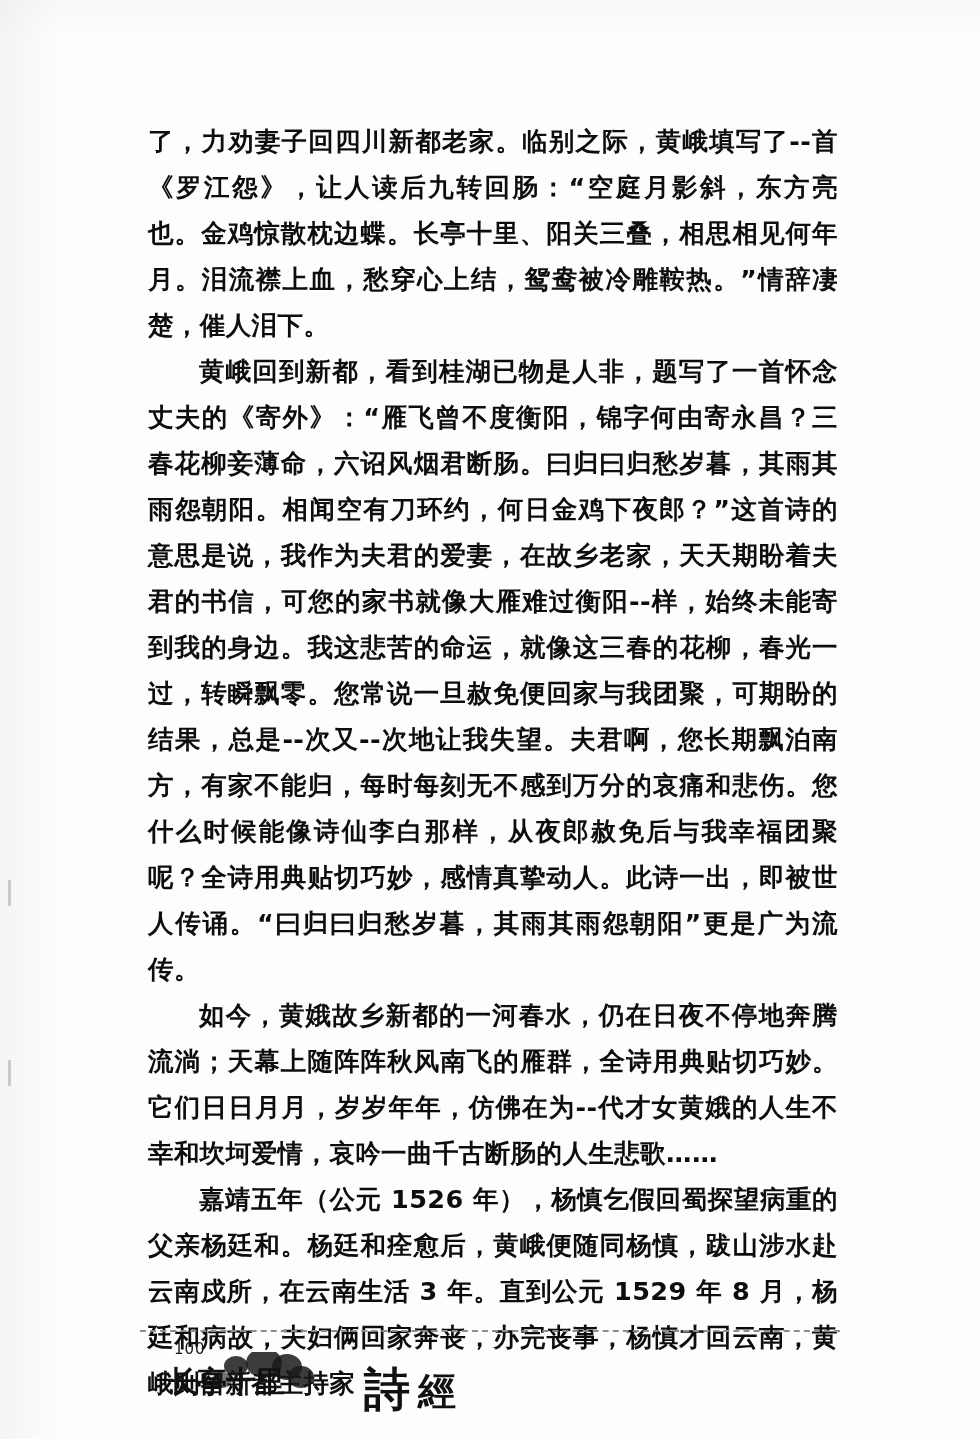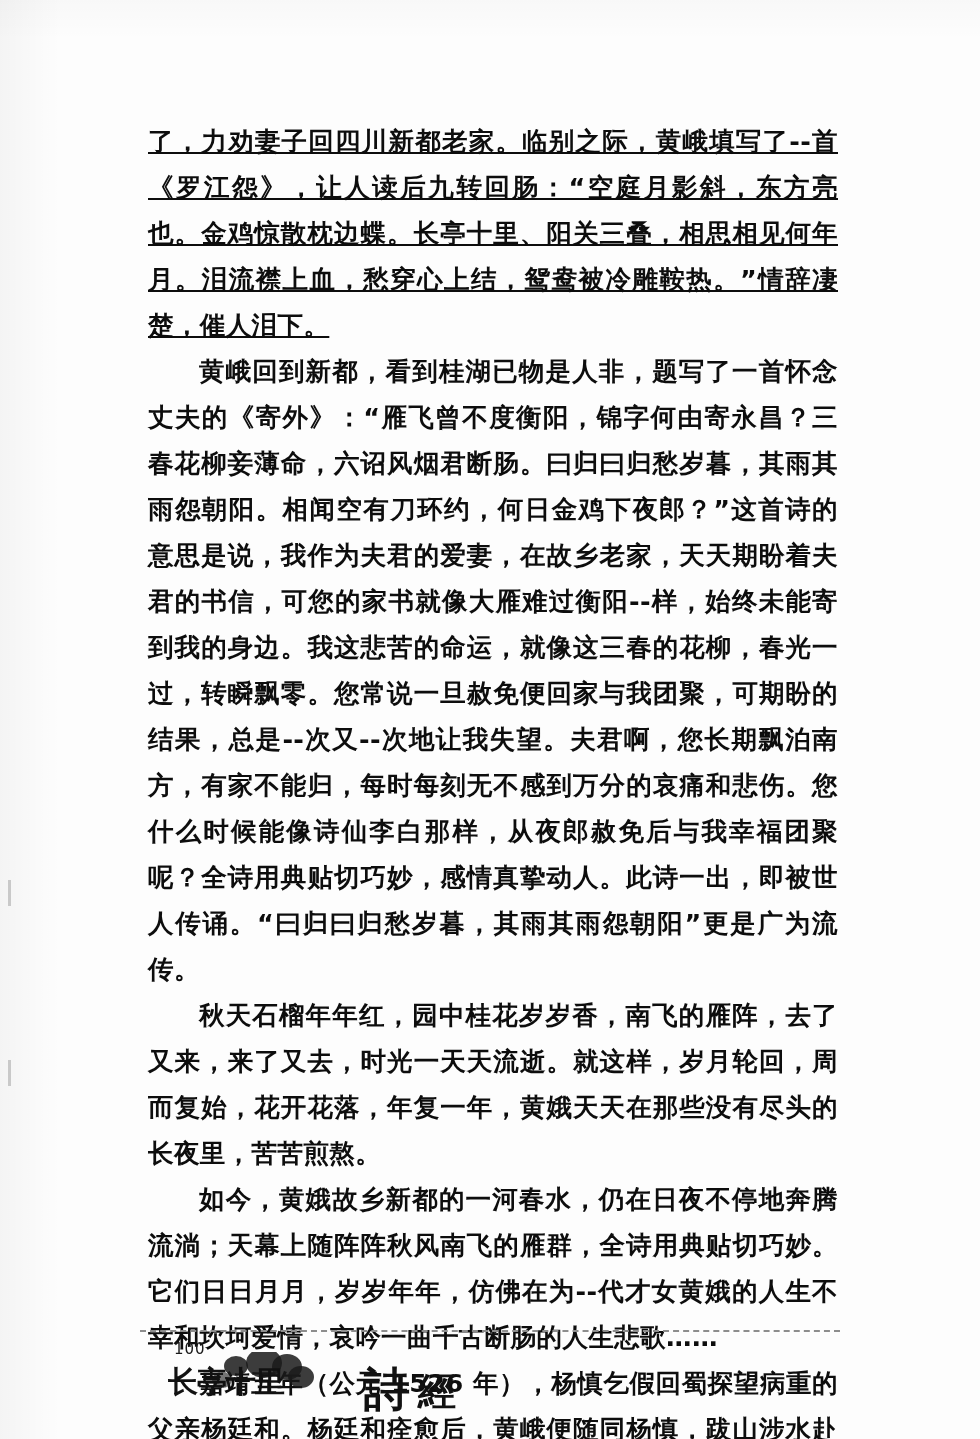--- a/index.html
+++ b/index.html
@@ -59,21 +59,20 @@
     font-weight: 700;
   }
 
   .para {
     margin: 0 0 0 0;
     text-indent: 2em;
     white-space: normal;
   }
   .para.noindent {
     text-indent: 0;
-    text-decoration: underline;
   }
 
   .footer-rule {
     position: absolute;
     left: 140px;
     top: 1330px;
     width: 700px;
     border-top: 2px dashed #8d8d8d;
   }
 
@@ -157,21 +156,20 @@
 <body>
 
 <div class="page">
 
   <div class="scan-mark m1"></div>
   <div class="scan-mark m2"></div>
 
   <div class="text-body">
     <p class="para noindent">了，力劝妻子回四川新都老家。临别之际，黄峨填写了--首《罗江怨》，让人读后九转回肠：“空庭月影斜，东方亮也。金鸡惊散枕边蝶。长亭十里、阳关三叠，相思相见何年月。泪流襟上血，愁穿心上结，鸳鸯被冷雕鞍热。”情辞凄楚，催人泪下。</p>
     <p class="para">黄峨回到新都，看到桂湖已物是人非，题写了一首怀念丈夫的《寄外》：“雁飞曾不度衡阳，锦字何由寄永昌？三春花柳妾薄命，六诏风烟君断肠。曰归曰归愁岁暮，其雨其雨怨朝阳。相闻空有刀环约，何日金鸡下夜郎？”这首诗的意思是说，我作为夫君的爱妻，在故乡老家，天天期盼着夫君的书信，可您的家书就像大雁难过衡阳--样，始终未能寄到我的身边。我这悲苦的命运，就像这三春的花柳，春光一过，转瞬飘零。您常说一旦赦免便回家与我团聚，可期盼的结果，总是--次又--次地让我失望。夫君啊，您长期飘泊南方，有家不能归，每时每刻无不感到万分的哀痛和悲伤。您什么时候能像诗仙李白那样，从夜郎赦免后与我幸福团聚呢？全诗用典贴切巧妙，感情真挚动人。此诗一出，即被世人传诵。“曰归曰归愁岁暮，其雨其雨怨朝阳”更是广为流传。</p>
-    <p class="para">秋天石榴年年红，园中桂花岁岁香，南飞的雁阵，去了又来，来了又去，时光一天天流逝。就这样，岁月轮回，周而复始，花开花落，年复一年，黄娥天天在那些没有尽头的长夜里，苦苦煎熬。</p>
     <p class="para">如今，黄娥故乡新都的一河春水，仍在日夜不停地奔腾流淌；天幕上随阵阵秋风南飞的雁群，全诗用典贴切巧妙。它们日日月月，岁岁年年，仿佛在为--代才女黄娥的人生不幸和坎坷爱情，哀吟一曲千古断肠的人生悲歌……</p>
     <p class="para">嘉靖五年（公元 1526 年），杨慎乞假回蜀探望病重的父亲杨廷和。杨廷和痊愈后，黄峨便随同杨慎，跋山涉水赴云南戍所，在云南生活 3 年。直到公元 1529 年 8 月，杨廷和病故，夫妇俩回家奔丧，办完丧事，杨慎才回云南，黄峨则留新都主持家</p>
   </div>
 
   <div class="footer-rule"></div>
 
   <div class="footer">
     <div class="page-number">100</div>
     <div class="logo-block">
       <div class="logo-stamp">

